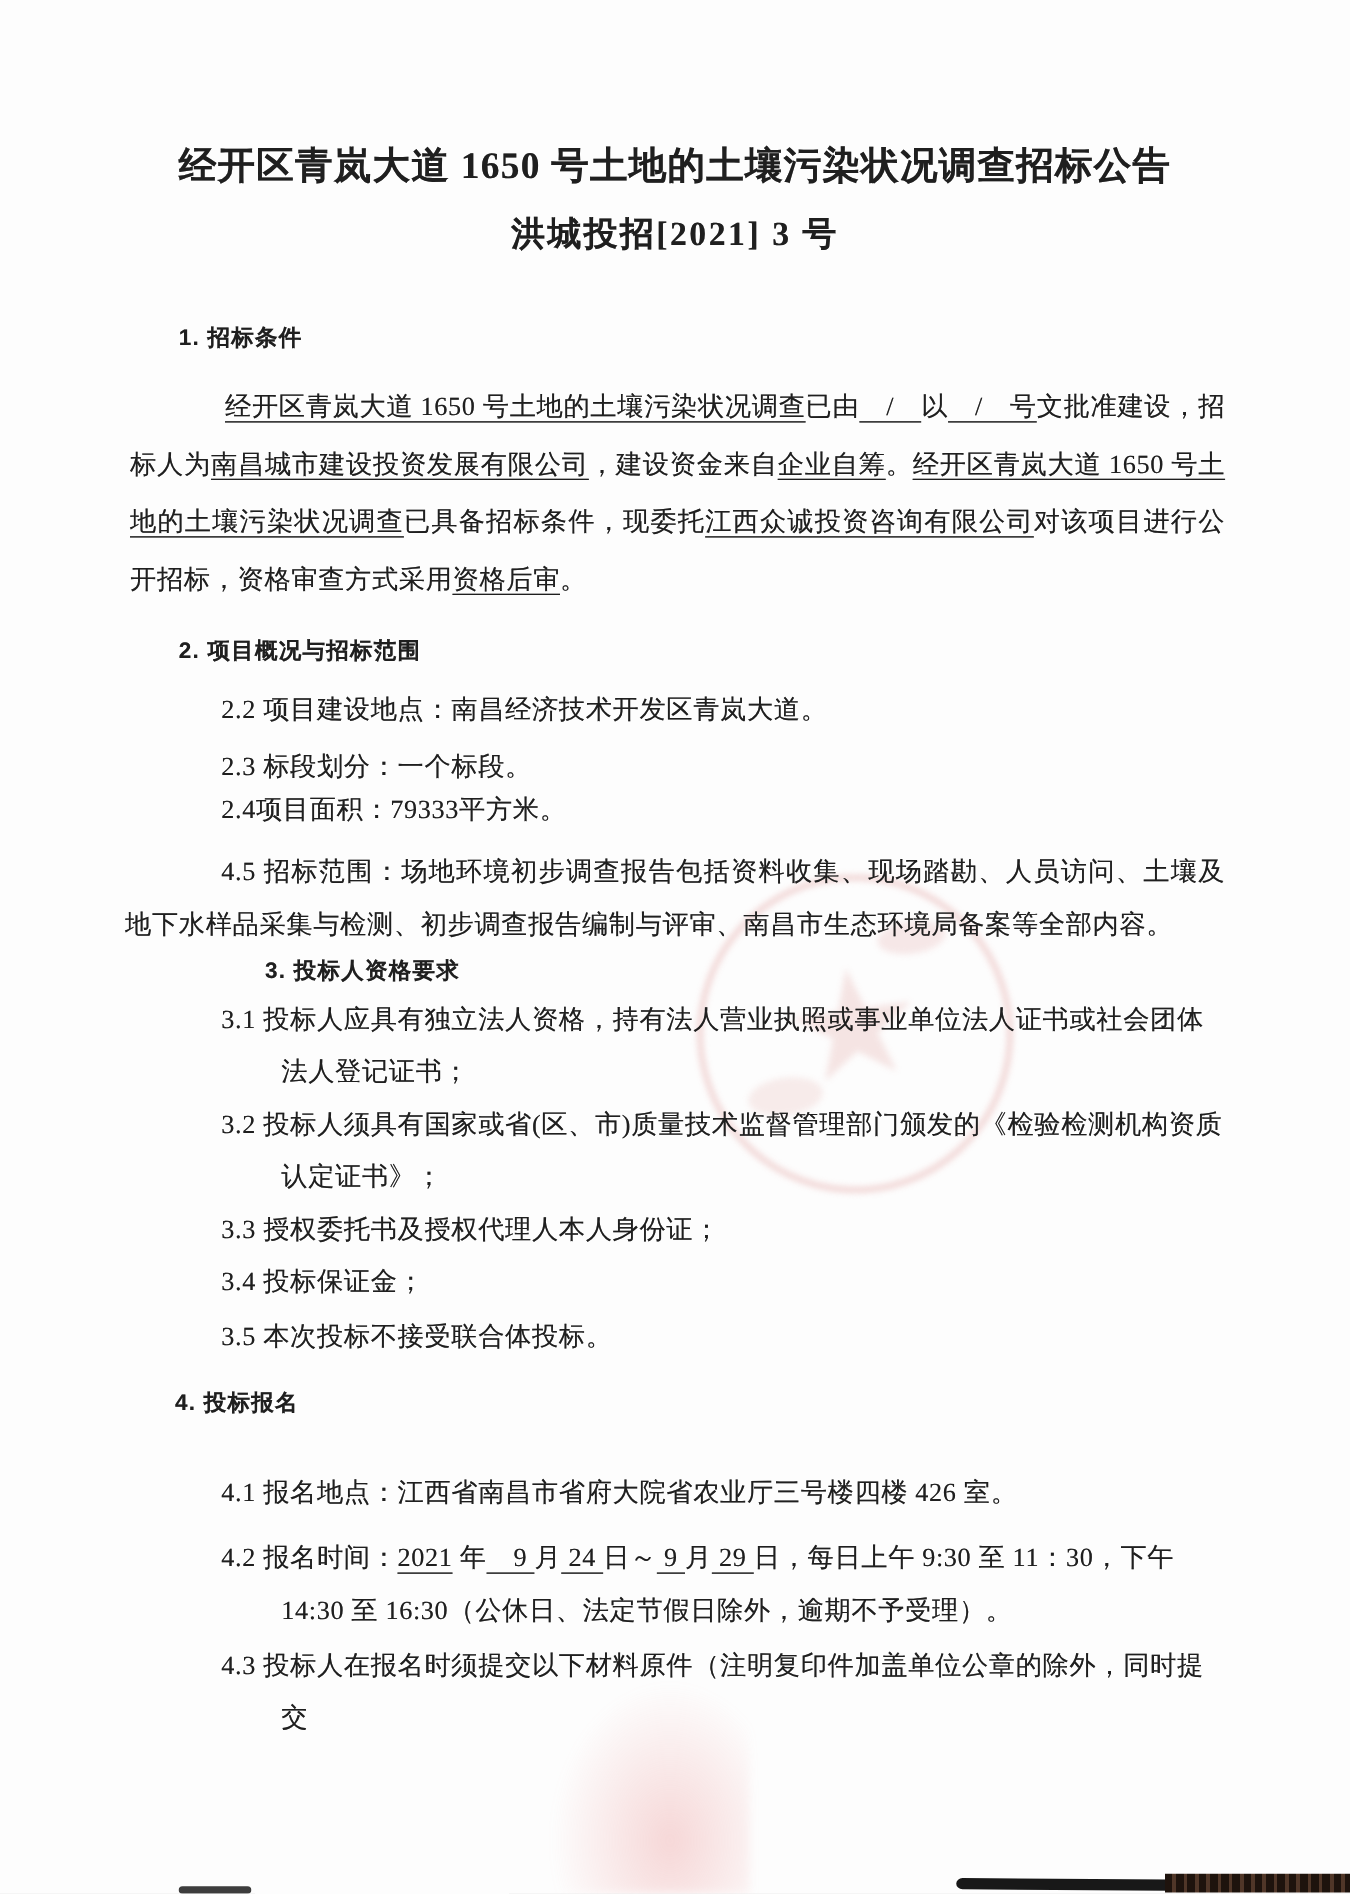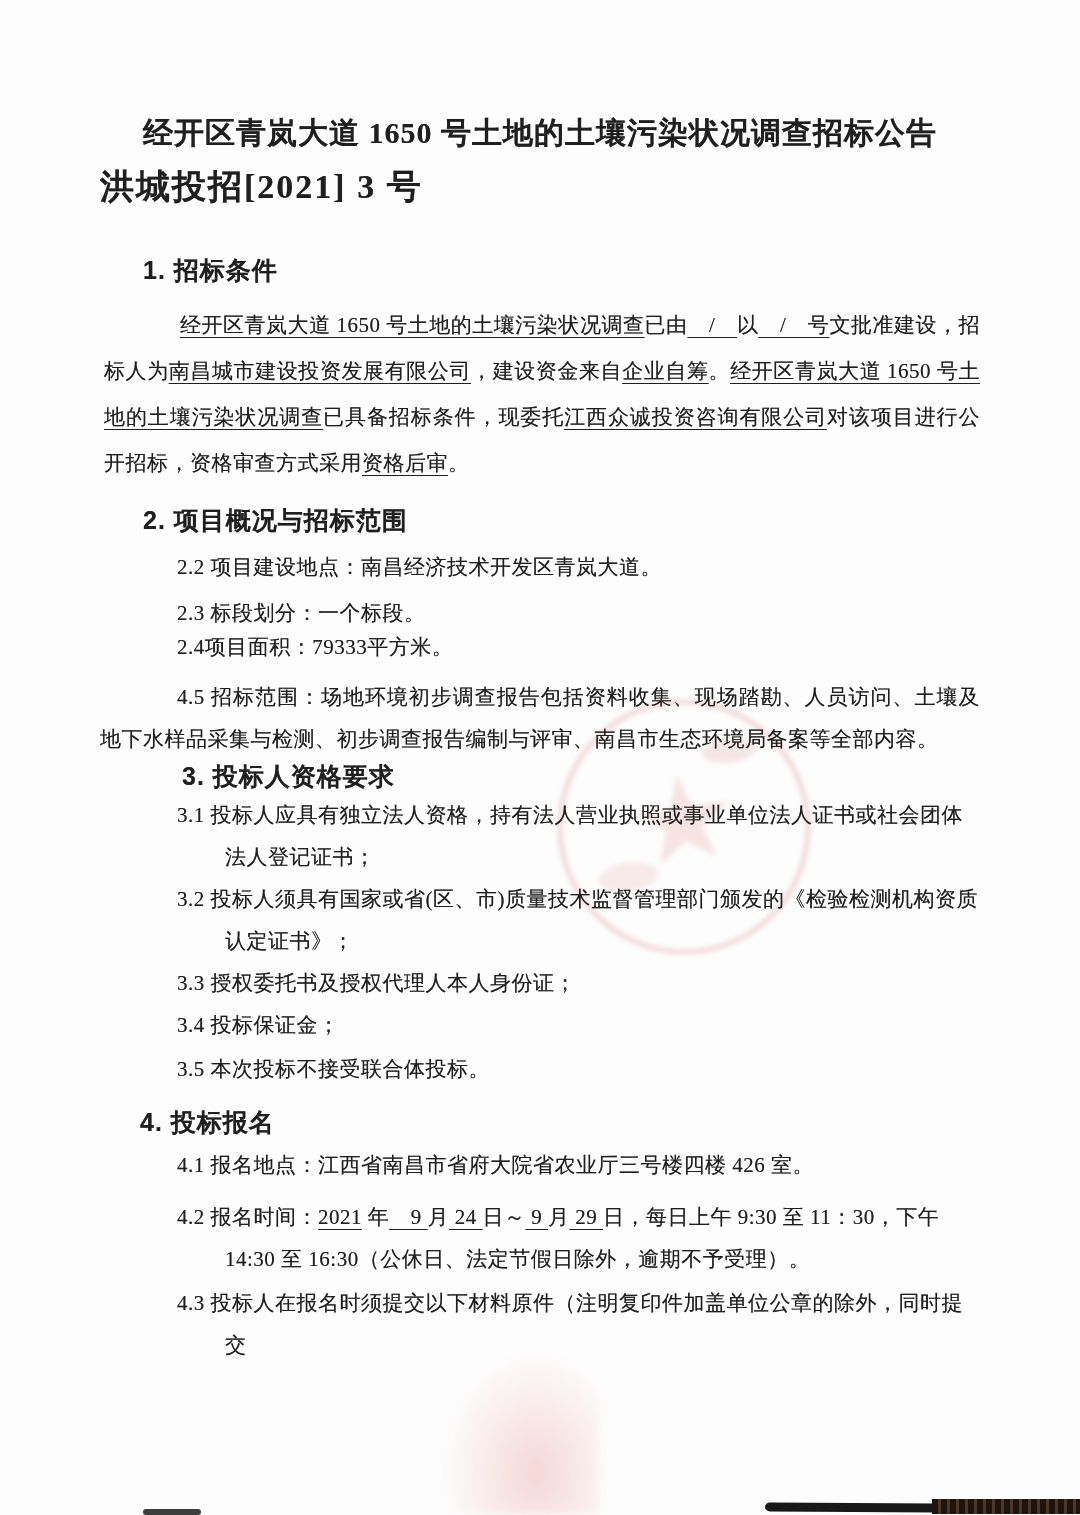--- a/index.html
+++ b/index.html
@@ -22,32 +22,32 @@
   }
   .doc-title {
     margin:0;
     font-size:30px; font-weight:bold;
     text-align:center; letter-spacing:1px;
     line-height:42px;
     font-family:"Liberation Serif","DejaVu Serif",serif;
   }
   .doc-number {
     margin:14px 0 0 0;
-    font-size:34px; font-weight:bold;
-    text-align:left; letter-spacing:2px;
+    font-size:27px; font-weight:bold;
+    text-align:center; letter-spacing:2px;
     line-height:38px;
     font-family:"Liberation Serif","DejaVu Serif",serif;
   }
   .sec-head {
     margin:0 0 0 43px;
     font-family:"Liberation Sans","DejaVu Sans",sans-serif;
-    font-weight:bold; font-size:25px; line-height:32px;
+    font-weight:bold; font-size:18px; line-height:32px;
     letter-spacing:1px;
   }
-  .sec-head.sec3 { margin-left:82px; }
+  .sec-head.sec3 { margin-left:112px; }
   .para {
     margin:16px 0 0 4px;
     text-indent:76px;
     line-height:46px;
     text-align:justify;
     letter-spacing:0.5px;
   }
   .item {
     margin:0 0 0 77px;
     line-height:30px;
@@ -141,21 +141,21 @@
       <h3 class="sec-head sec3" style="margin-top:0;">3. 投标人资格要求</h3>
       <p class="item hang" style="margin-top:2px;">3.1 投标人应具有独立法人资格，持有法人营业执照或事业单位法人证书或社会团体法人登记证书；</p>
       <p class="item hang" style="margin-top:0;">3.2 投标人须具有国家或省(区、市)质量技术监督管理部门颁发的《检验检测机构资质认定证书》；</p>
       <p class="item" style="margin-top:6px;">3.3 授权委托书及授权代理人本人身份证；</p>
       <p class="item" style="margin-top:12px;">3.4 投标保证金；</p>
       <p class="item" style="margin-top:14px;">3.5 本次投标不接受联合体投标。</p>
     </section>
 
     <section>
       <h3 class="sec-head" style="margin-top:22px;margin-left:40px;">4. 投标报名</h3>
-      <p class="item" style="margin-top:12px;">4.1 报名地点：江西省南昌市省府大院省农业厅三号楼四楼 426 室。</p>
+      <p class="item" style="margin-top:41px;">4.1 报名地点：江西省南昌市省府大院省农业厅三号楼四楼 426 室。</p>
       <p class="item hang" style="margin-top:16px;"><span>4.2 报名时间：</span><span class="ul">2021</span><span> 年</span><span class="ul">　9 </span><span>月</span><span class="ul"> 24 </span><span>日～</span><span class="ul"> 9 </span><span>月</span><span class="ul"> 29 </span><span>日，每日上午 9:30 至 11：30，下午 14:30 至 16:30（公休日、法定节假日除外，逾期不予受理）。</span></p>
       <p class="item hang" style="margin-top:2px;">4.3 投标人在报名时须提交以下材料原件（注明复印件加盖单位公章的除外，同时提交</p>
     </section>
 
   </div>
 
   <div class="artifact-pink" aria-hidden="true"></div>
   <div class="artifact-dark-a" aria-hidden="true"></div>
   <div class="artifact-dark-b" aria-hidden="true"></div>
   <div class="artifact-dark-c" aria-hidden="true"></div>

